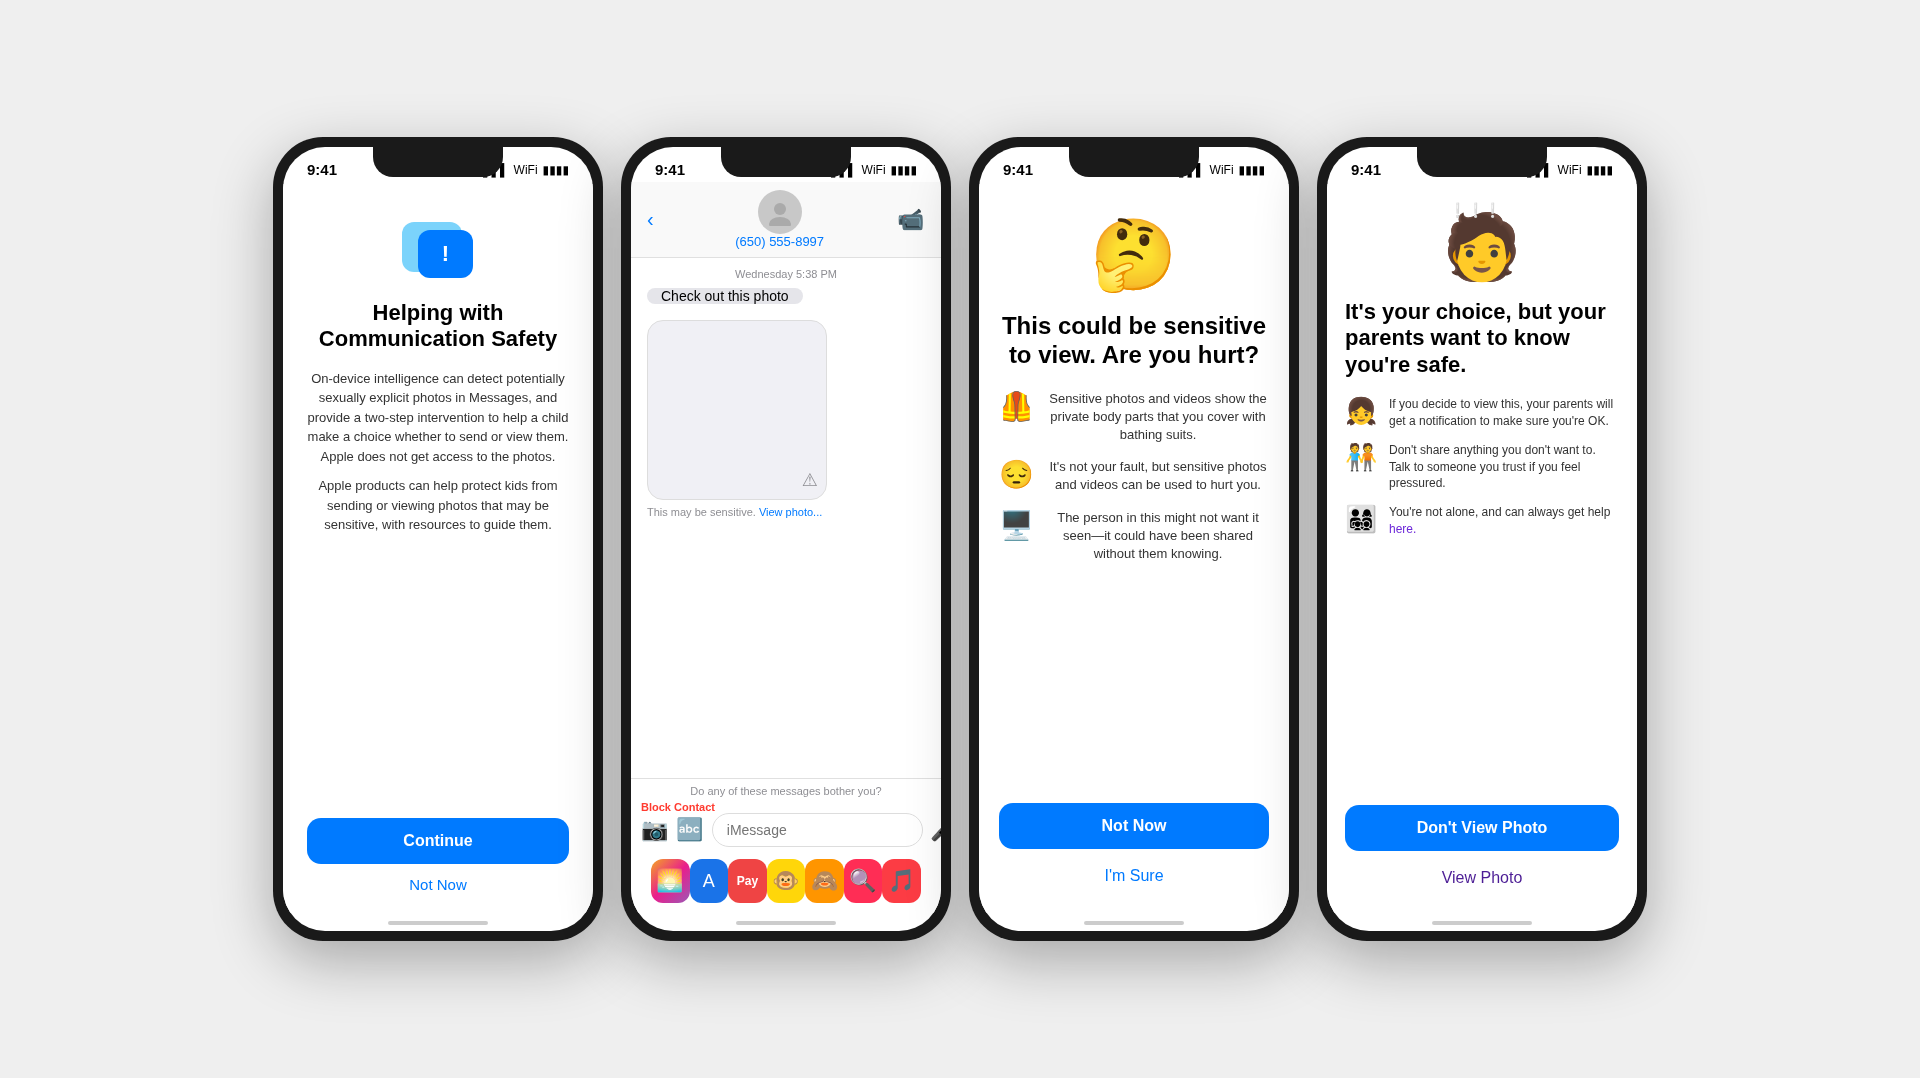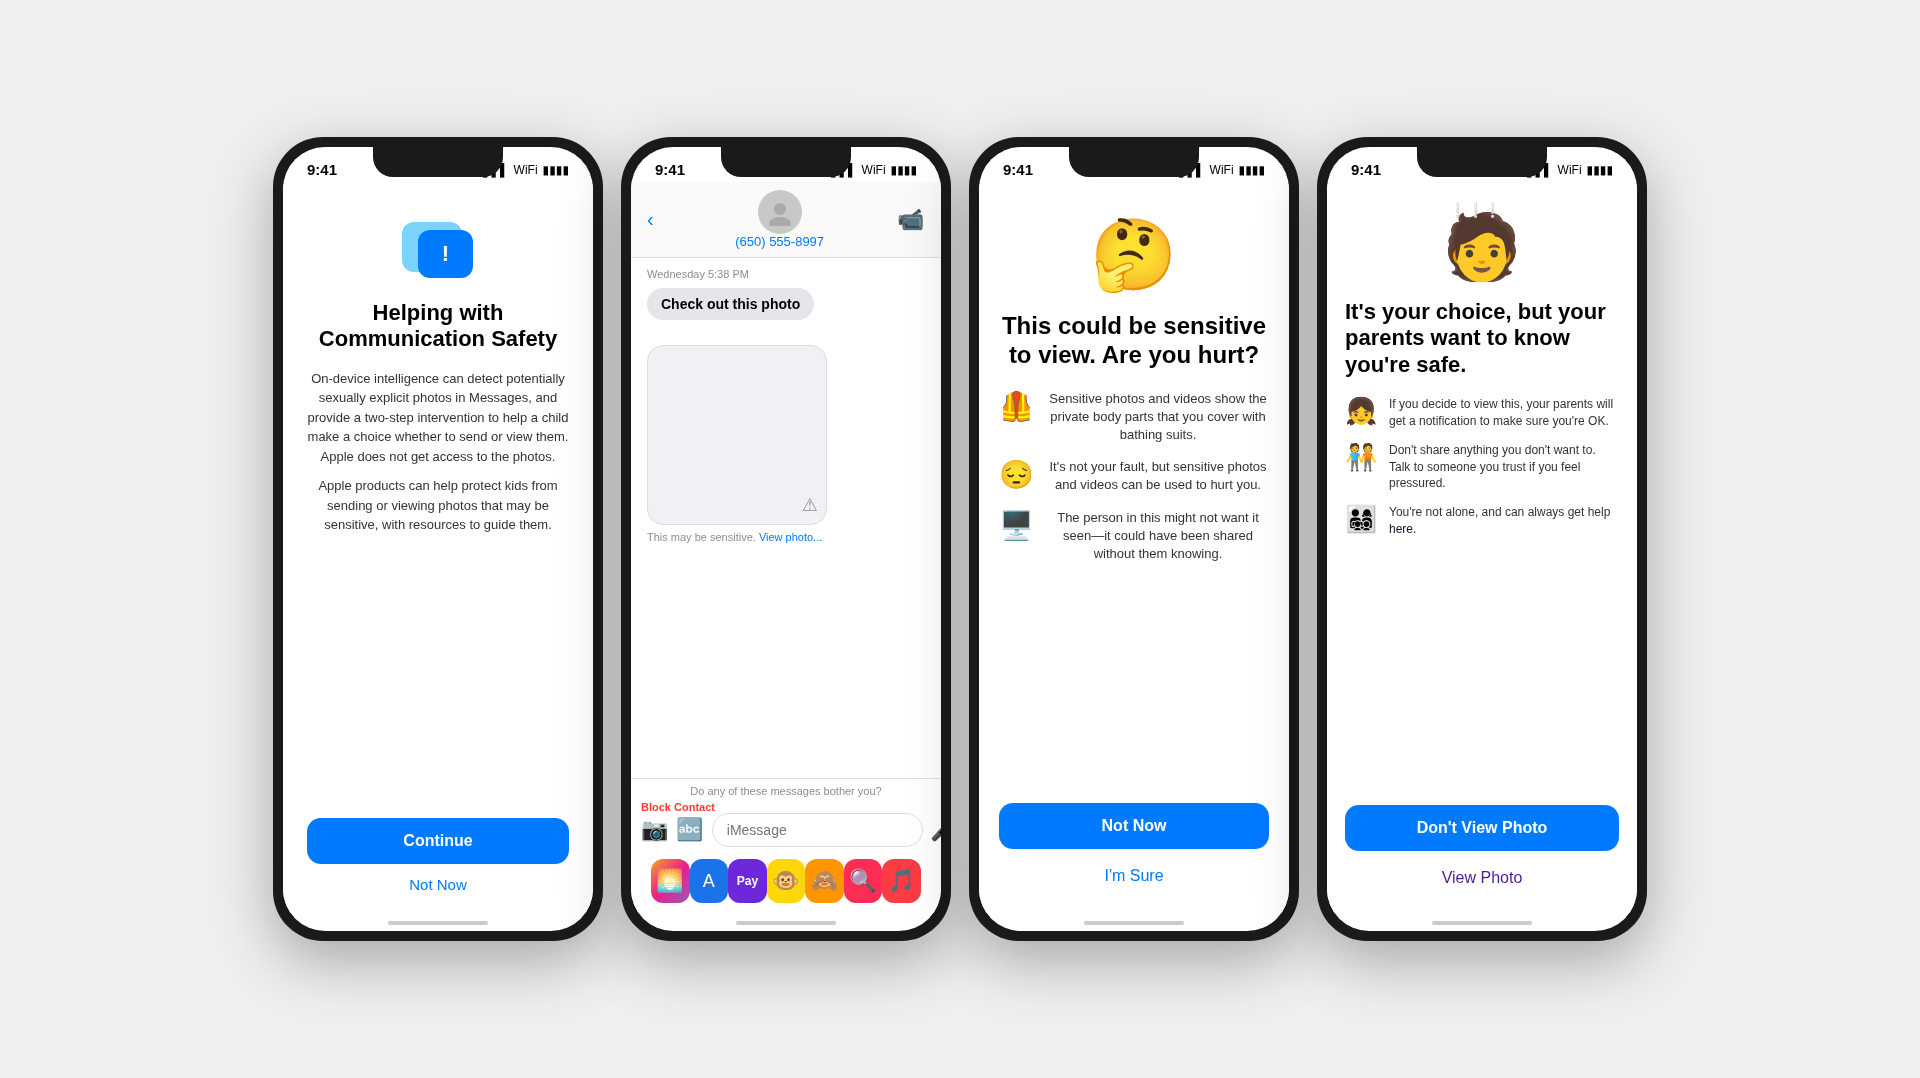--- a/index.html
+++ b/index.html
@@ -202,34 +202,34 @@
       color: #007AFF;
     }
     .messages-body {
       flex: 1;
       padding: 10px 16px;
       overflow: hidden;
       display: flex;
       flex-direction: column;
     }
     .msg-time {
+      text-align: center;
       font-size: 11px;
       color: #8e8e93;
       margin-bottom: 8px;
     }
     .msg-bubble {
       background: #e5e5ea;
       border-radius: 18px;
-      padding: 8px 14px;
+      padding: 0 14px;
       font-size: 14px;
       color: #000;
       max-width: 70%;
       align-self: flex-start;
-      margin-bottom: 25px;
-      font-weight: bold;
+      margin-bottom: 16px;
     }
     .msg-photo-placeholder {
       width: 180px;
       height: 180px;
       background: #f0f0f5;
       border-radius: 16px;
       border: 1px solid #ddd;
       display: flex;
       align-items: flex-end;
       justify-content: flex-end;
@@ -296,21 +296,21 @@
       width: 44px;
       height: 44px;
       border-radius: 12px;
       display: flex;
       align-items: center;
       justify-content: center;
       font-size: 22px;
     }
     .dock-photos { background: linear-gradient(135deg, #f5a623, #e91e8c, #9b59b6); }
     .dock-appstore { background: #1a73e8; color: white; }
-    .dock-applepay { background: #6d28d9; color: white; font-size: 12px; font-weight: 700; }
+    .dock-applepay { background: #ef4444; color: white; font-size: 12px; font-weight: 700; }
     
     .phone3-content {
       flex: 1;
       display: flex;
       flex-direction: column;
       align-items: center;
       padding: 30px 20px 20px;
       background: #fff;
     }
     .emoji-large {
@@ -393,21 +393,21 @@
       flex-shrink: 0;
       width: 34px;
       text-align: center;
     }
     .choice-text {
       font-size: 12px;
       color: #333;
       line-height: 1.4;
     }
     .choice-text a {
-      color: #0f172a;
+      color: #6d28d9;
       text-decoration: none;
     }
     .btn-dont-view {
       width: 100%;
       padding: 14px;
       background: #007AFF;
       color: white;
       border: none;
       border-radius: 14px;
       font-size: 16px;

